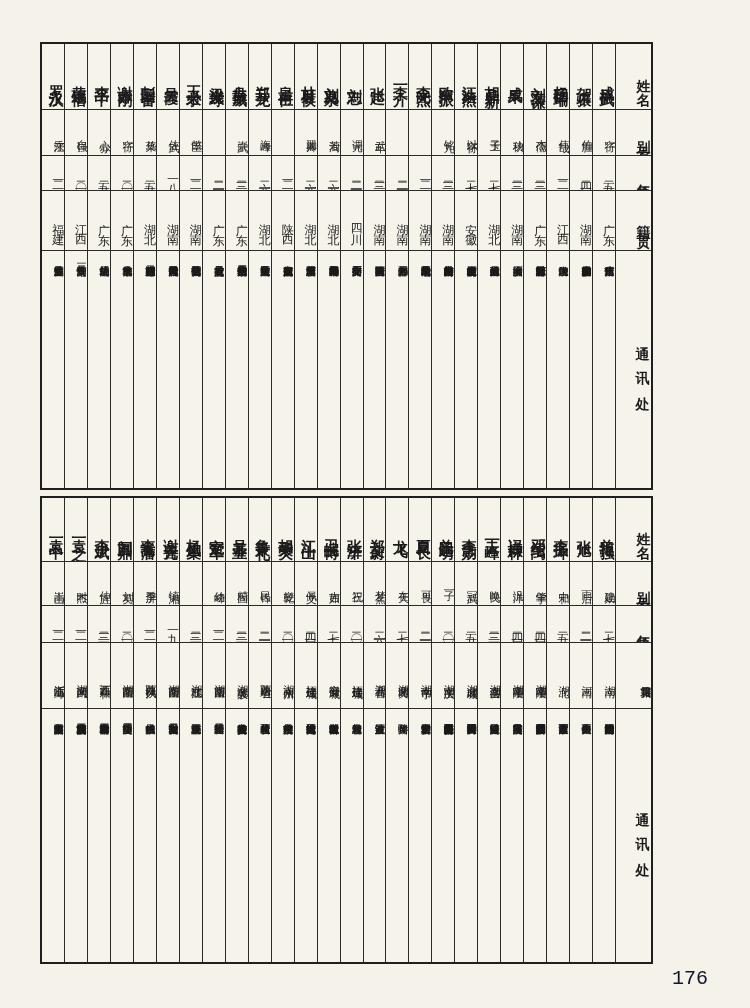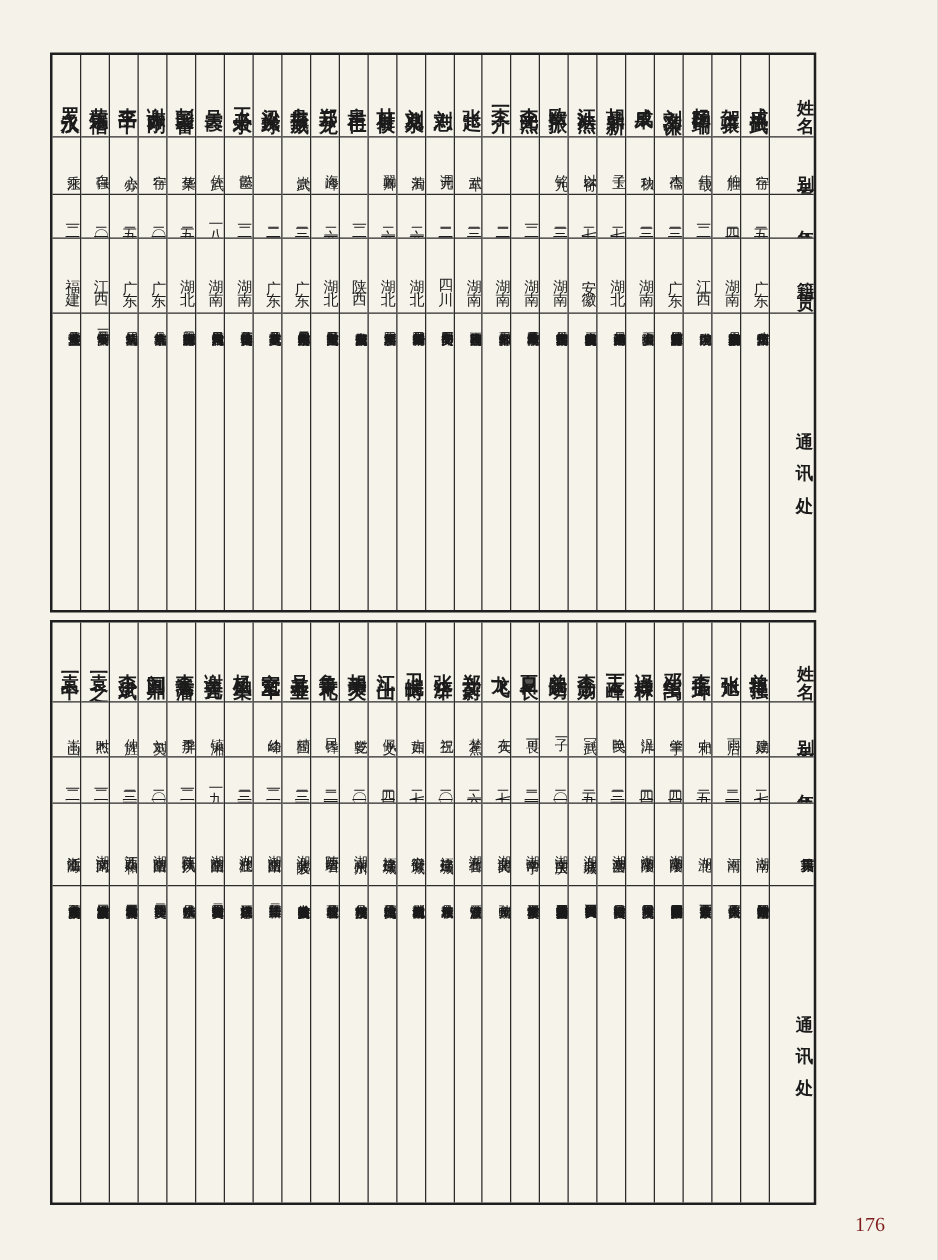--- a/index.html
+++ b/index.html
@@ -62,22 +62,22 @@
 
   .header-col .cell { font-weight:bold; font-size:14px; }
   .header-col .cell-name   { letter-spacing:14px; padding-top:10px; }
   .header-col .cell-alias  { letter-spacing:6px;  padding-top:5px; }
   .header-col .cell-age    { letter-spacing:2px;  padding-top:3px; }
   .header-col .cell-origin { letter-spacing:12px; padding-top:8px; }
   .header-col .cell-addr   { text-align:center; letter-spacing:26px; font-size:14px; font-weight:bold; }
 
   .page-number {
     position:absolute; right:42px; bottom:18px;
-    font-family:Liberation Serif, serif;
-    font-size:16px; color:#7f1d1d;
+    font-family:Liberation Mono, monospace;
+    font-size:20px; color:#0f172a;
   }
 </style>
 </head>
 <body>
 
 <div class="page">
 
   <div id="table-0" class="register-table">
   <div class="col header-col">
     <div class="cell cell-name">姓名</div>

